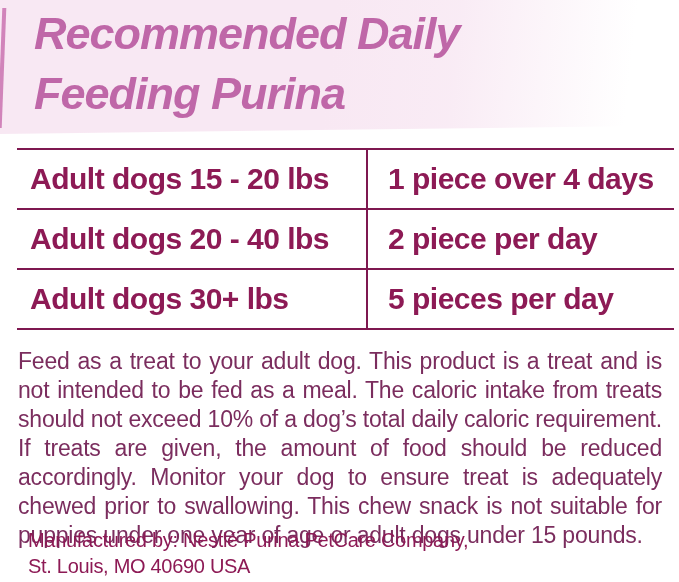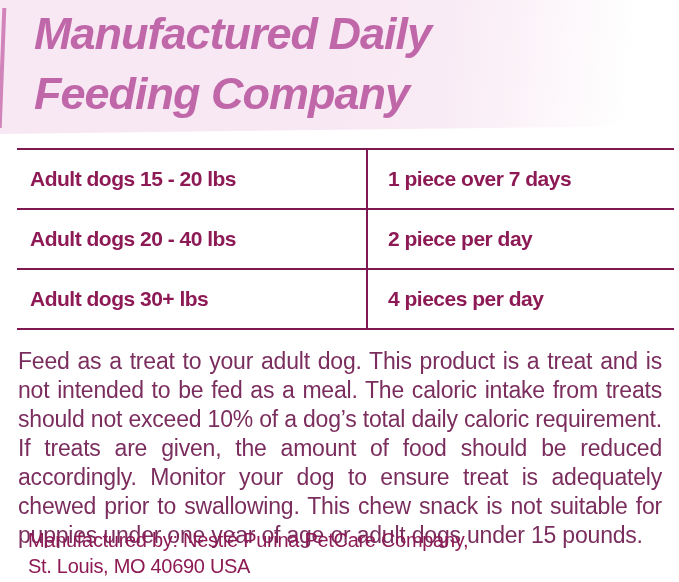--- a/index.html
+++ b/index.html
@@ -71,21 +71,21 @@
     box-sizing: border-box;
   }
   .cell-amount {
     flex: 1;
     display: flex;
     align-items: center;
     padding-left: 20px;
     box-sizing: border-box;
   }
   .cell-weight, .cell-amount {
-    font-size: 21px;
+    font-size: 30px;
     font-weight: bold;
     letter-spacing: -0.5px;
     white-space: nowrap;
   }
 
   
   .instructions {
     position: absolute;
     left: 18px;
     top: 347px;
@@ -111,36 +111,36 @@
     white-space: nowrap;
   }
 </style>
 </head>
 <body>
 
 <div class="header-panel"></div>
 <div class="header-edge-sliver"></div>
 
 <div class="page-title">
-  <div>Manufactured Daily</div>
-  <div>Feeding Company</div>
+  <div>Recommended Daily</div>
+  <div>Feeding Purina</div>
 </div>
 
 <div class="feeding-table">
   <div class="feeding-row">
     <div class="cell-weight">Adult dogs 15 - 20 lbs</div>
-    <div class="cell-amount">1 piece over 7 days</div>
+    <div class="cell-amount">1 piece over 4 days</div>
   </div>
   <div class="feeding-row">
     <div class="cell-weight">Adult dogs 20 - 40 lbs</div>
     <div class="cell-amount">2 piece per day</div>
   </div>
   <div class="feeding-row">
     <div class="cell-weight">Adult dogs 30+ lbs</div>
-    <div class="cell-amount">4 pieces per day</div>
+    <div class="cell-amount">5 pieces per day</div>
   </div>
 </div>
 
 <div class="instructions">Feed as a treat to your adult dog. This product is a treat and is not intended to be fed as a meal. The caloric intake from treats should not exceed 10% of a dog’s total daily caloric requirement. If treats are given, the amount of food should be reduced accordingly. Monitor your dog to ensure treat is adequately chewed prior to swallowing. This chew snack is not suitable for puppies under one year of age or adult dogs under 15 pounds.</div>
 
 <div class="manufacturer">
   <div>Manufactured by: Nestlé Purina PetCare Company,</div>
   <div>St. Louis, MO 40690 USA</div>
 </div>
 

